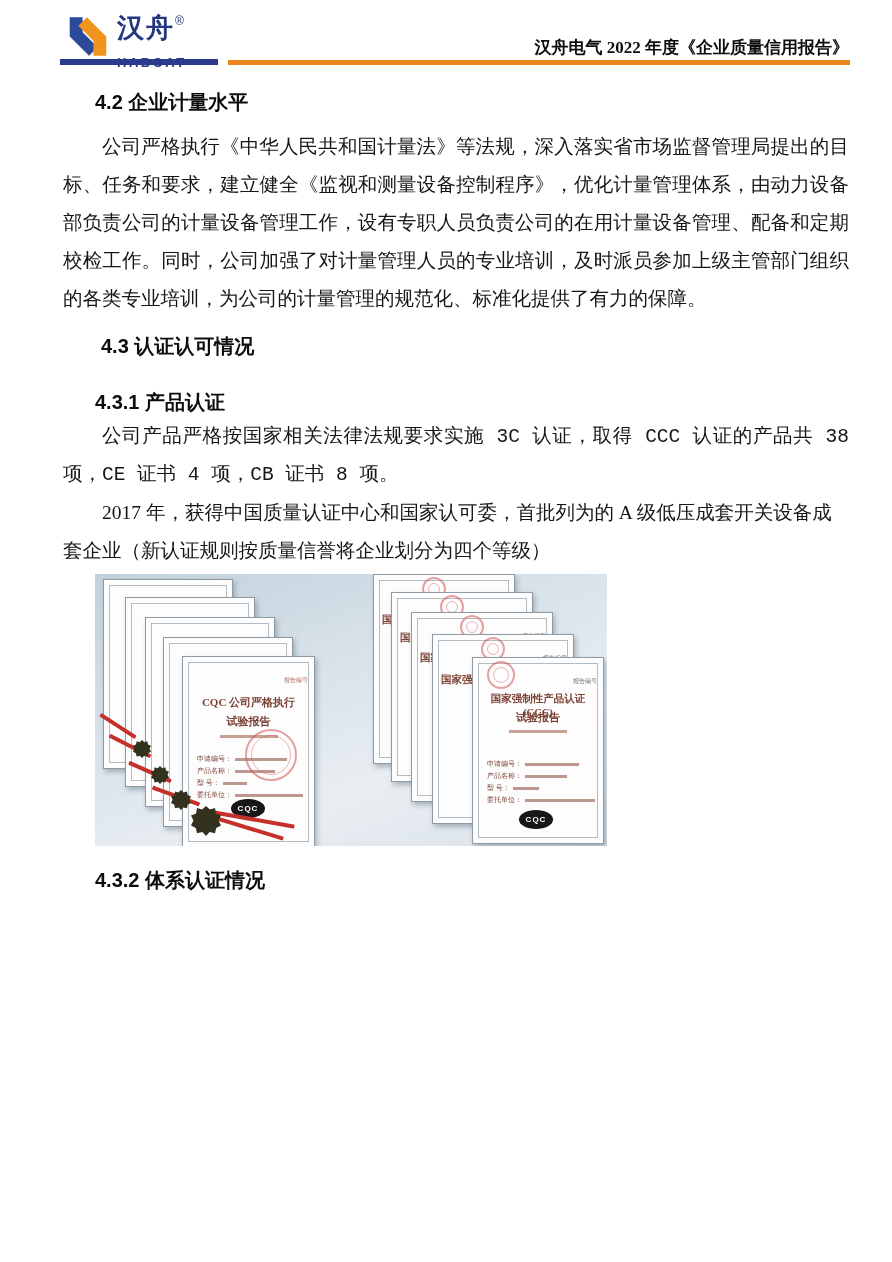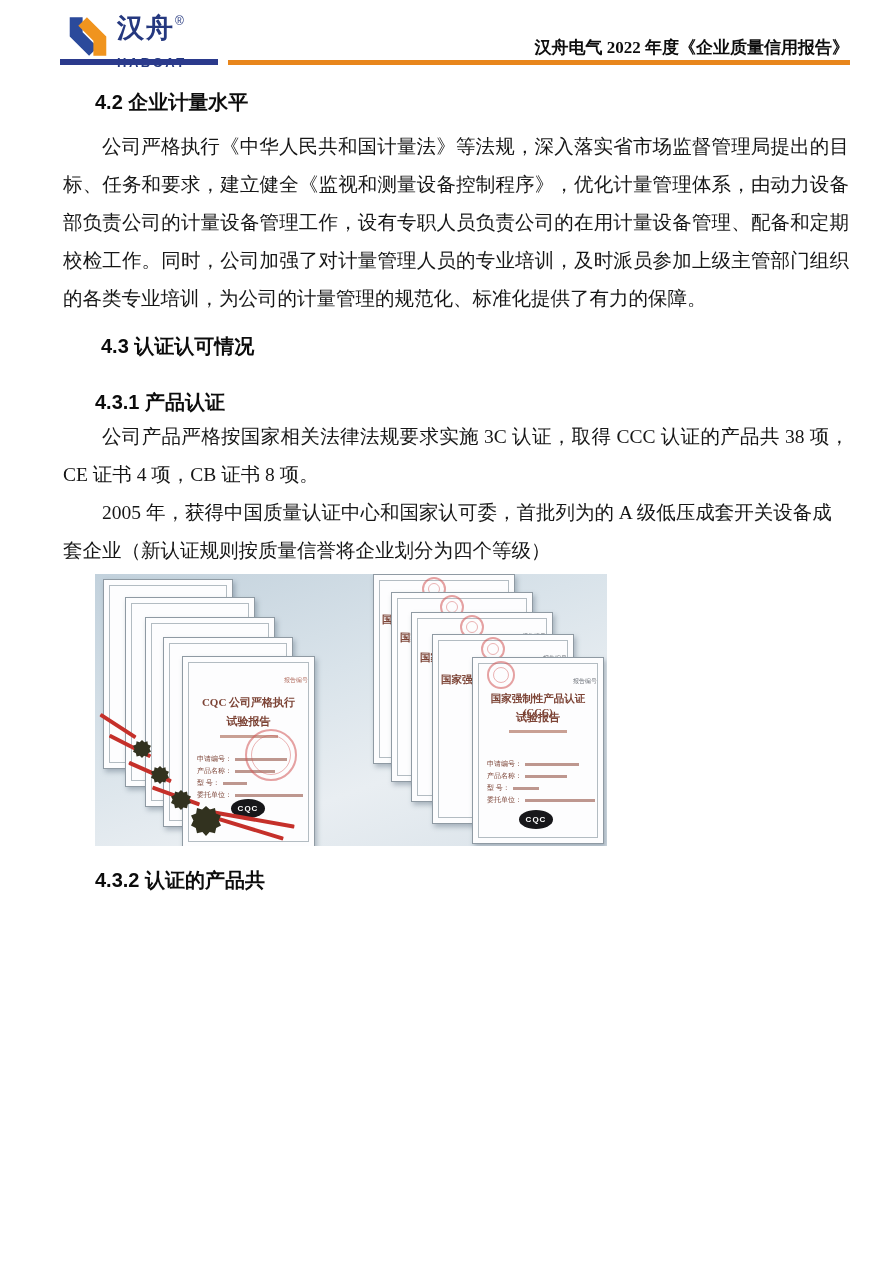--- a/index.html
+++ b/index.html
@@ -26,21 +26,21 @@
            font-size:19.5px;line-height:38px;text-align:justify;}
   .hd{font-weight:700;font-size:20px;line-height:28px;text-align:left;
       font-family:"Liberation Sans","DejaVu Sans",sans-serif;color:#0c0c0c;}
   .h42  {margin:22px 0 0 32px;}
   .h421 {margin:30px 0 0 32px;}
   .h422 {margin:14px 0 0 32px;}
   .h43  {margin:14px 0 0 38px;}
   .h431 {margin:28px 0 0 32px;}
   .h432 {margin:20px 0 0 32px;}
   .para{margin:12px 0 0;text-indent:2em;}
-  .para-tight{margin:2px 0 0;text-indent:2em;}
+  .para-tight{margin:2px 0 0;text-indent:2em;font-family:Liberation Mono, monospace;}
   .para-left{margin:0;text-indent:2em;text-align:left;}
 
   
   .fig{position:relative;width:512px;height:272px;margin:4px 0 0 32px;overflow:hidden;
        background:linear-gradient(160deg,#c2d1dc 0%,#d9e3ea 40%,#e9eef2 68%,#d9e2e9 100%);}
   .card{position:absolute;width:128px;height:188px;background:#fdfdfe;
         border:1px solid #8f9aa3;box-shadow:2px 3px 5px rgba(55,75,95,.35);}
   .frame{position:absolute;inset:5px;border:1px solid #b3bcc2;}
   .tiny{position:absolute;top:4px;right:6px;font-size:6px;letter-spacing:0;color:#b06a5c;}
   .tiny.dark{color:#6b7078;}
@@ -86,21 +86,21 @@
     <span class="rule-blue"></span>
     <span class="rule-orange"></span>
   </div>
 
   <div class="content">
     <div class="hd h42">4.2 企业计量水平</div>
     <div class="para">公司严格执行《中华人民共和国计量法》等法规，深入落实省市场监督管理局提出的目标、任务和要求，建立健全《监视和测量设备控制程序》，优化计量管理体系，由动力设备部负责公司的计量设备管理工作，设有专职人员负责公司的在用计量设备管理、配备和定期校检工作。同时，公司加强了对计量管理人员的专业培训，及时派员参加上级主管部门组织的各类专业培训，为公司的计量管理的规范化、标准化提供了有力的保障。</div>
     <div class="hd h43">4.3 认证认可情况</div>
     <div class="hd h431">4.3.1 产品认证</div>
     <div class="para-tight">公司产品严格按国家相关法律法规要求实施 3C 认证，取得 CCC 认证的产品共 38 项，CE 证书 4 项，CB 证书 8 项。</div>
-    <div class="para-left">2005 年，获得中国质量认证中心和国家认可委，首批列为的 A 级低压成套开关设备成套企业（新认证规则按质量信誉将企业划分为四个等级）</div>
+    <div class="para-left">2017 年，获得中国质量认证中心和国家认可委，首批列为的 A 级低压成套开关设备成套企业（新认证规则按质量信誉将企业划分为四个等级）</div>
 
     <div class="fig">
 
       <div class="card" style="left:8px;top:5px;">
         <div class="frame"></div>
         <span class="tiny">报告编号</span>
       </div>
       <div class="card" style="left:30px;top:23px;">
         <div class="frame"></div>
         <span class="tiny">报告编号</span>
@@ -194,15 +194,15 @@
             <span class="val" style="width:26px;"></span>
           </div>
         <div class="fieldline" style="top:138px;">
             <span>委托单位：</span>
             <span class="val" style="width:70px;"></span>
           </div>
         <div class="cqc-oval" style="left:46px;top:152px;">CQC</div>
       </div>
     </div>
 
-    <div class="hd h432">4.3.2 认证的产品共</div>
+    <div class="hd h432">4.3.2 体系认证情况</div>
   </div>
 </div>
 
 </body></html>

